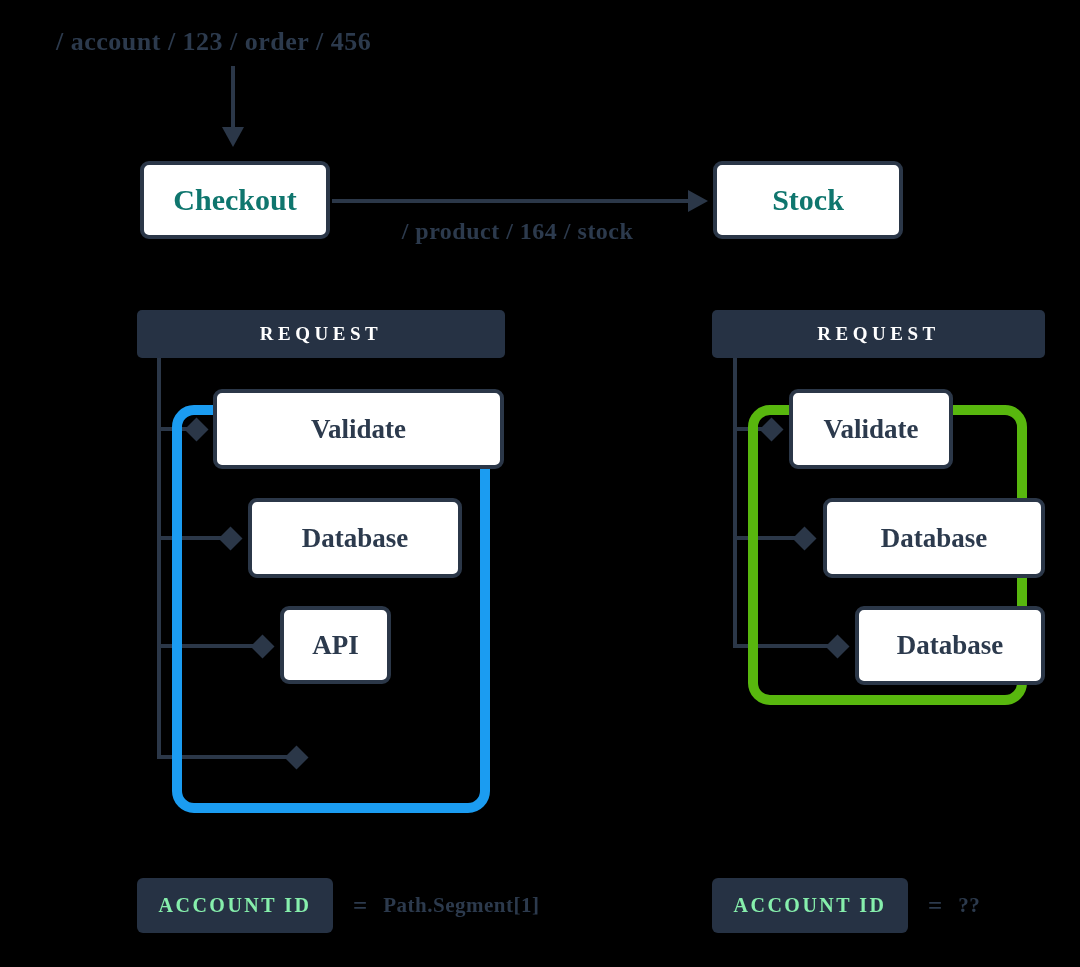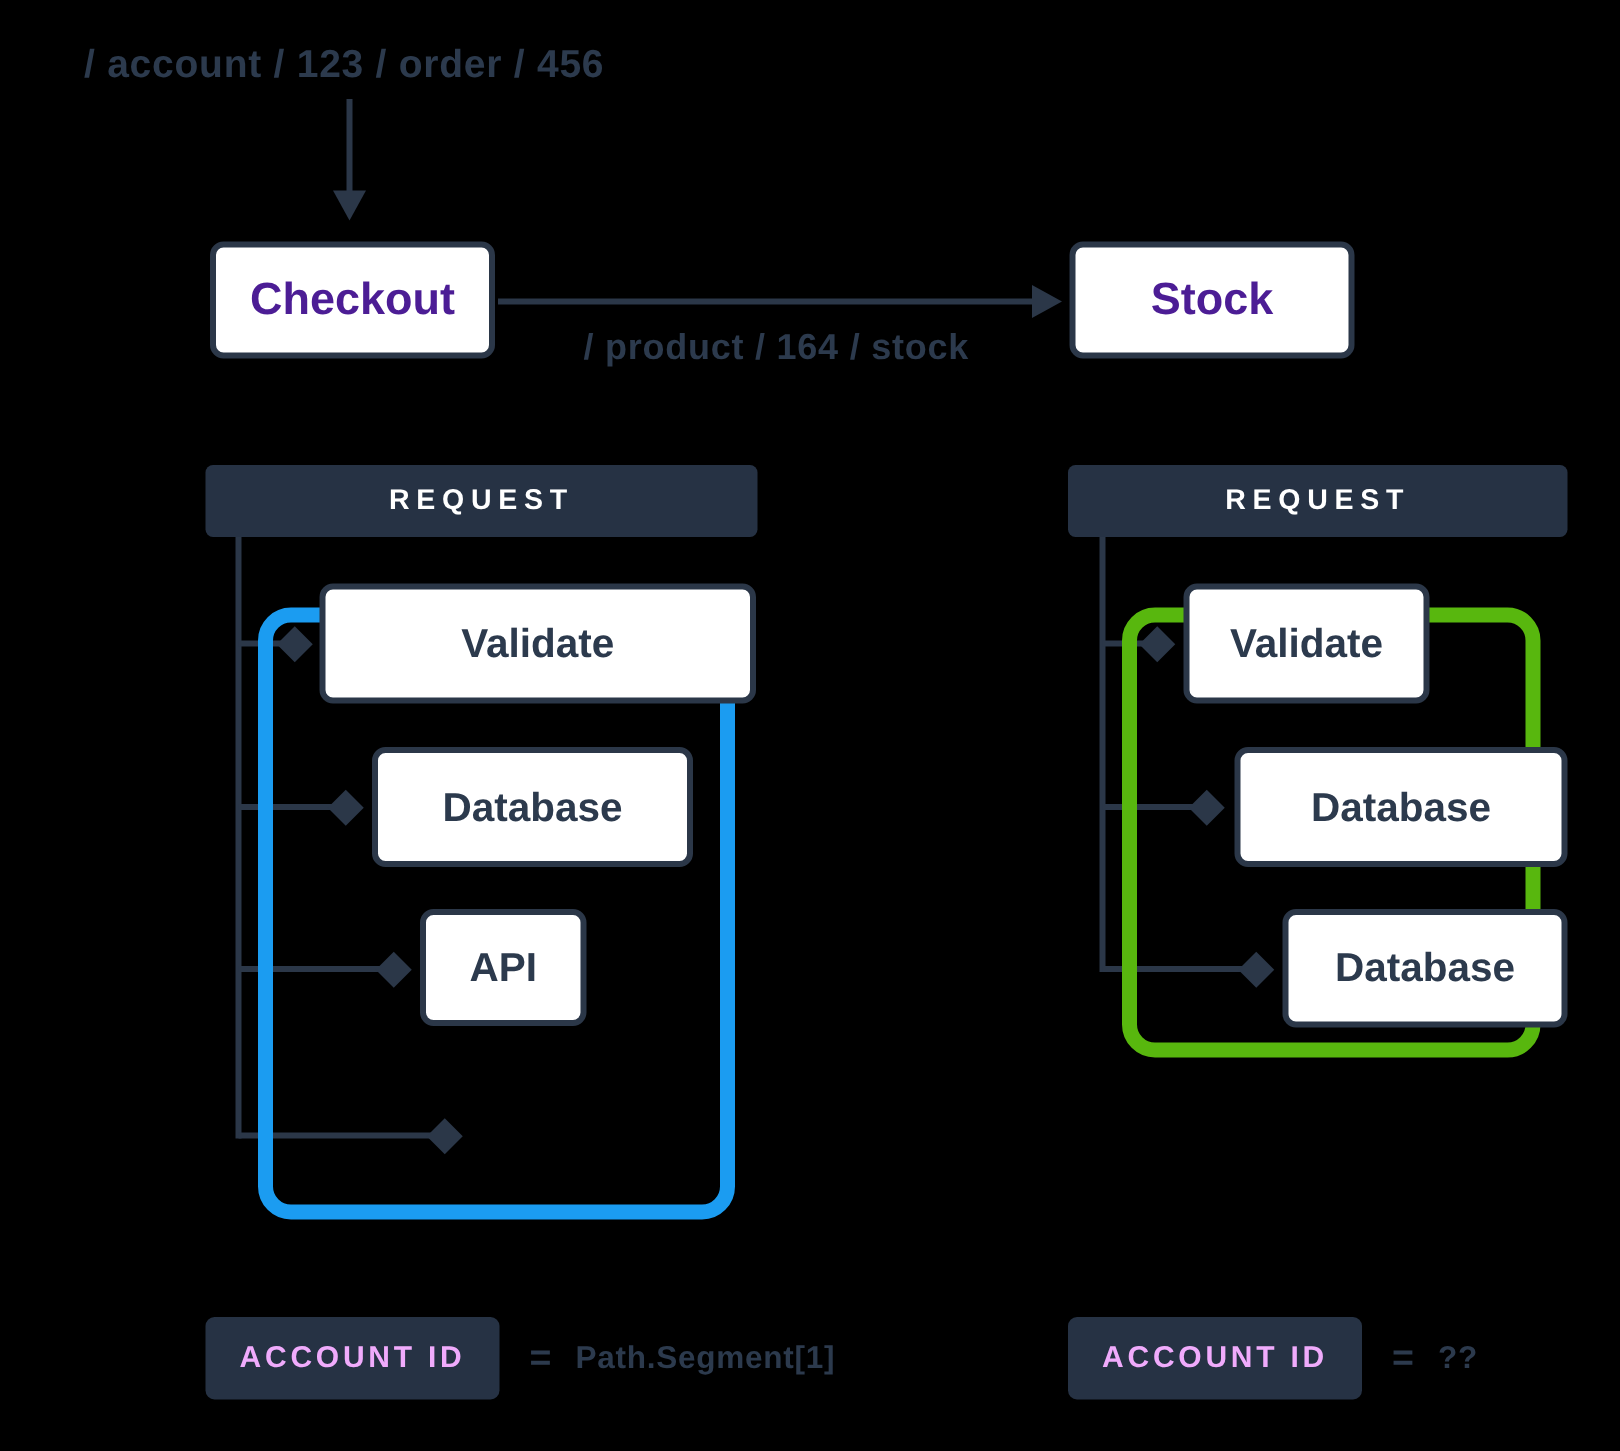--- a/index.html
+++ b/index.html
@@ -1,26 +1,26 @@
 <!DOCTYPE html>
 <html><head>
 <meta charset="utf-8">
 <style>
   html,body{margin:0;padding:0;background:#000;}
   #canvas{
     position:relative;width:1080px;height:967px;background:#000;overflow:hidden;
-    font-family:Liberation Sans, sans-serif;font-weight:bold;
+    font-family:Liberation Serif, serif;font-weight:bold;
   }
   
   .slate-label{position:absolute;color:#2C3A4D;font-size:26px;letter-spacing:0.5px;white-space:nowrap;}
   
   .svc-box{
     position:absolute;background:#fff;border:4px solid #2B3748;border-radius:9px;
     box-sizing:border-box;display:flex;align-items:center;justify-content:center;
-    color:#4c1d95;font-size:30px;z-index:3;
+    color:#0f766e;font-size:30px;z-index:3;
   }
   
   .vline-arrow{position:absolute;width:4px;background:#2B3748;}
   .hline-arrow{position:absolute;height:4px;background:#2B3748;}
   .arrowhead-down{
     position:absolute;width:0;height:0;
     border-left:11px solid transparent;border-right:11px solid transparent;
     border-top:20px solid #2B3748;
   }
   .arrowhead-right{
@@ -41,21 +41,21 @@
   .frame.blue{border:10px solid #1B9CF1;}
   .frame.green{border:10px solid #58B70E;}
   .span-box{
     position:absolute;background:#fff;border:4px solid #2B3748;border-radius:9px;
     box-sizing:border-box;display:flex;align-items:center;justify-content:center;
     color:#2C3A4D;font-size:27px;z-index:3;
   }
   
   .result-row{position:absolute;height:55px;display:flex;align-items:center;z-index:3;}
   .acct-badge{
-    background:#263244;border-radius:6px;color:#f0abfc;height:55px;
+    background:#263244;border-radius:6px;color:#86efac;height:55px;
     display:flex;align-items:center;justify-content:center;
     font-size:20px;letter-spacing:2.5px;box-sizing:border-box;
   }
   .equals{color:#2C3A4D;font-size:25px;margin:0 16px 0 20px;}
   .result-value{color:#2C3A4D;font-size:21px;letter-spacing:0.5px;white-space:nowrap;}
 </style>
 </head>
 <body>
 
 <div id="canvas">

